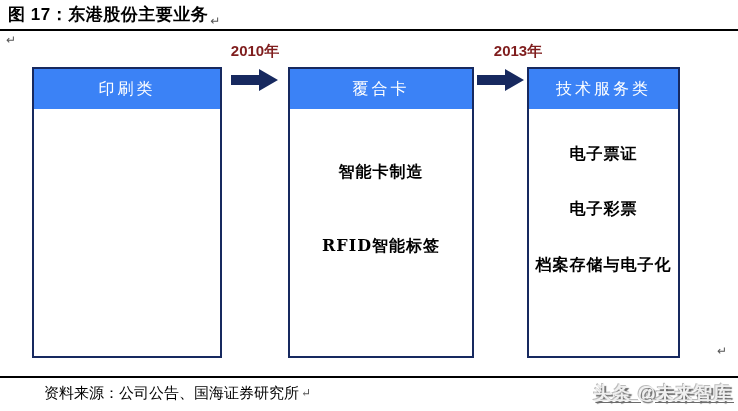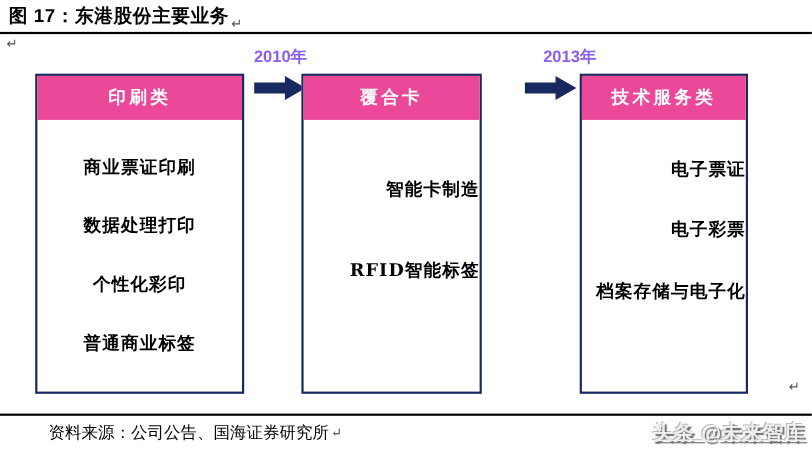--- a/index.html
+++ b/index.html
@@ -13,37 +13,37 @@
   .title-ret{margin-left:2px;margin-top:6px;}
   .top-rule{position:absolute;left:0;top:29px;width:738px;height:2px;background:#000;}
   .left-ret{position:absolute;left:6px;top:34px;}
   .box3-ret{position:absolute;left:717px;top:345px;}
 
   .stage-box{
     position:absolute;top:67px;height:291px;box-sizing:border-box;
     border:2px solid #17295f;background:#fff;display:flex;flex-direction:column;
   }
   .stage-box.b1{left:32px;width:190px;}
-  .stage-box.b2{left:274px;width:164px;}
+  .stage-box.b2{left:288px;width:186px;}
   .stage-box.b3{left:527px;width:153px;}
   .stage-header{
-    flex:0 0 40px;background:#ec4899;color:#fff;
+    flex:0 0 40px;background:#3b82f6;color:#fff;
     display:flex;align-items:center;justify-content:center;
-    font-family:"DejaVu Serif",serif;font-weight:bold;font-size:16px;letter-spacing:3px;
+    font-family:"DejaVu Serif",serif;font-weight:normal;font-size:16px;letter-spacing:3px;
   }
   .stage-items{
     flex:1;display:flex;flex-direction:column;justify-content:space-evenly;align-items:center;
     font-family:"DejaVu Serif",serif;font-weight:bold;font-size:16px;letter-spacing:1px;
   }
-  .stage-box.b2 .stage-items,.stage-box.b3 .stage-items{padding-bottom:46px;align-items:flex-end;}
+  .stage-box.b2 .stage-items,.stage-box.b3 .stage-items{padding-bottom:46px;}
   .stage-item{white-space:nowrap;}
 
   .year-label{
     position:absolute;top:42px;width:70px;text-align:center;
-    font-size:15px;font-weight:bold;color:#8b5cf6;
+    font-size:15px;font-weight:bold;color:#7f1d1d;
   }
   .year-label.y1{left:220px;}
   .year-label.y2{left:483px;}
   .arrow-svg{position:absolute;top:67px;}
   .arrow-svg.a1{left:231px;}
   .arrow-svg.a2{left:477px;}
 
   .bottom-rule{position:absolute;left:0;top:376px;width:738px;height:2px;background:#000;}
   .source-row{
     position:absolute;left:20px;top:384px;display:flex;align-items:flex-start;
@@ -62,26 +62,20 @@
 
 <div class="title-row">
   <span class="figure-title">图 17：东港股份主要业务</span>
   <span class="retmark title-ret">↵</span>
 </div>
 <div class="top-rule"></div>
 <span class="retmark left-ret">↵</span>
 
 <div class="stage-box b1">
   <div class="stage-header">印刷类</div>
-  <div class="stage-items">
-    <div class="stage-item">商业票证印刷</div>
-    <div class="stage-item">数据处理打印</div>
-    <div class="stage-item">个性化彩印</div>
-    <div class="stage-item">普通商业标签</div>
-  </div>
 </div>
 
 <div class="year-label y1">2010年</div>
 <svg class="arrow-svg a1" width="48" height="26" viewBox="0 0 48 26">
   <path d="M0 8 H28 V2 L47 13 L28 24 V18 H0 Z" fill="#17295f"></path>
 </svg>
 
 <div class="stage-box b2">
   <div class="stage-header">覆合卡</div>
   <div class="stage-items">

